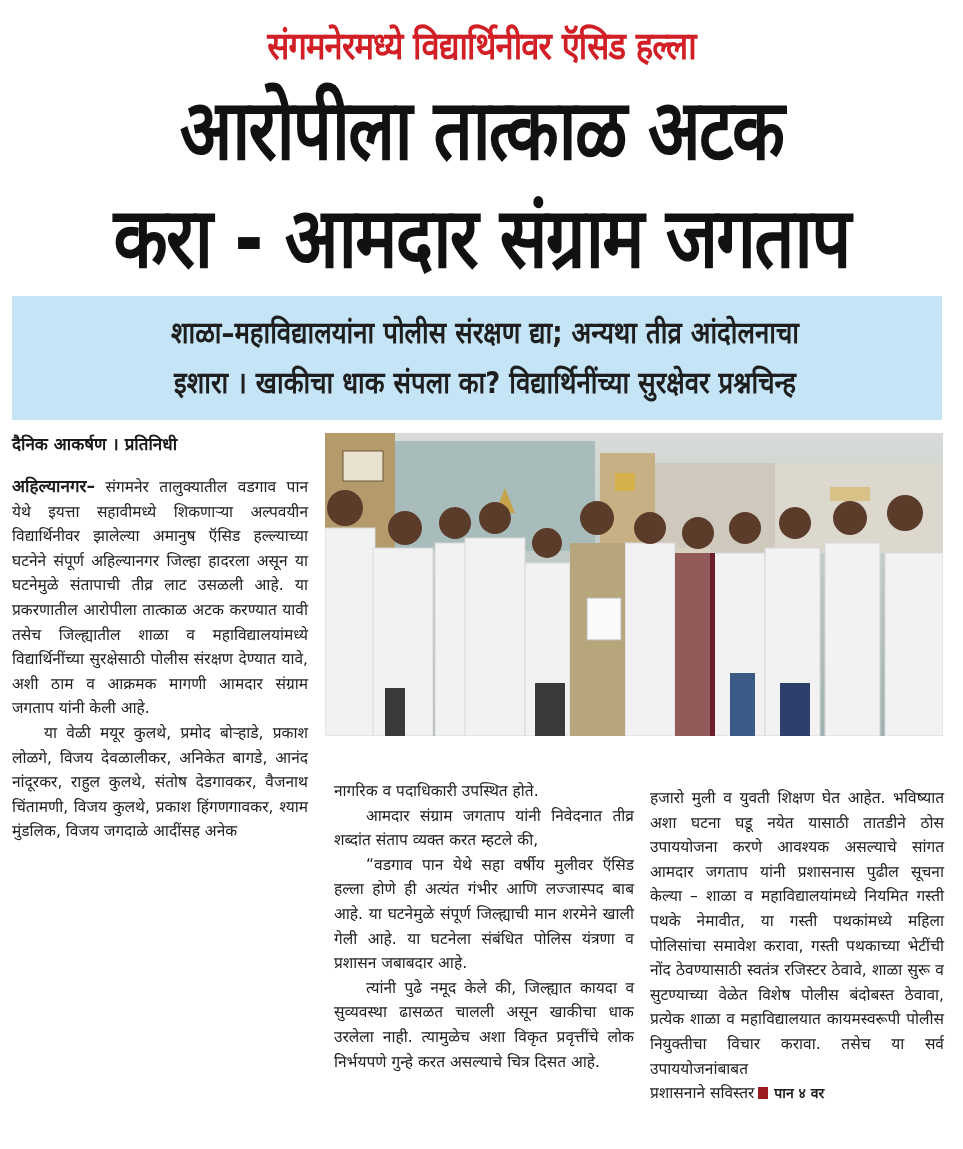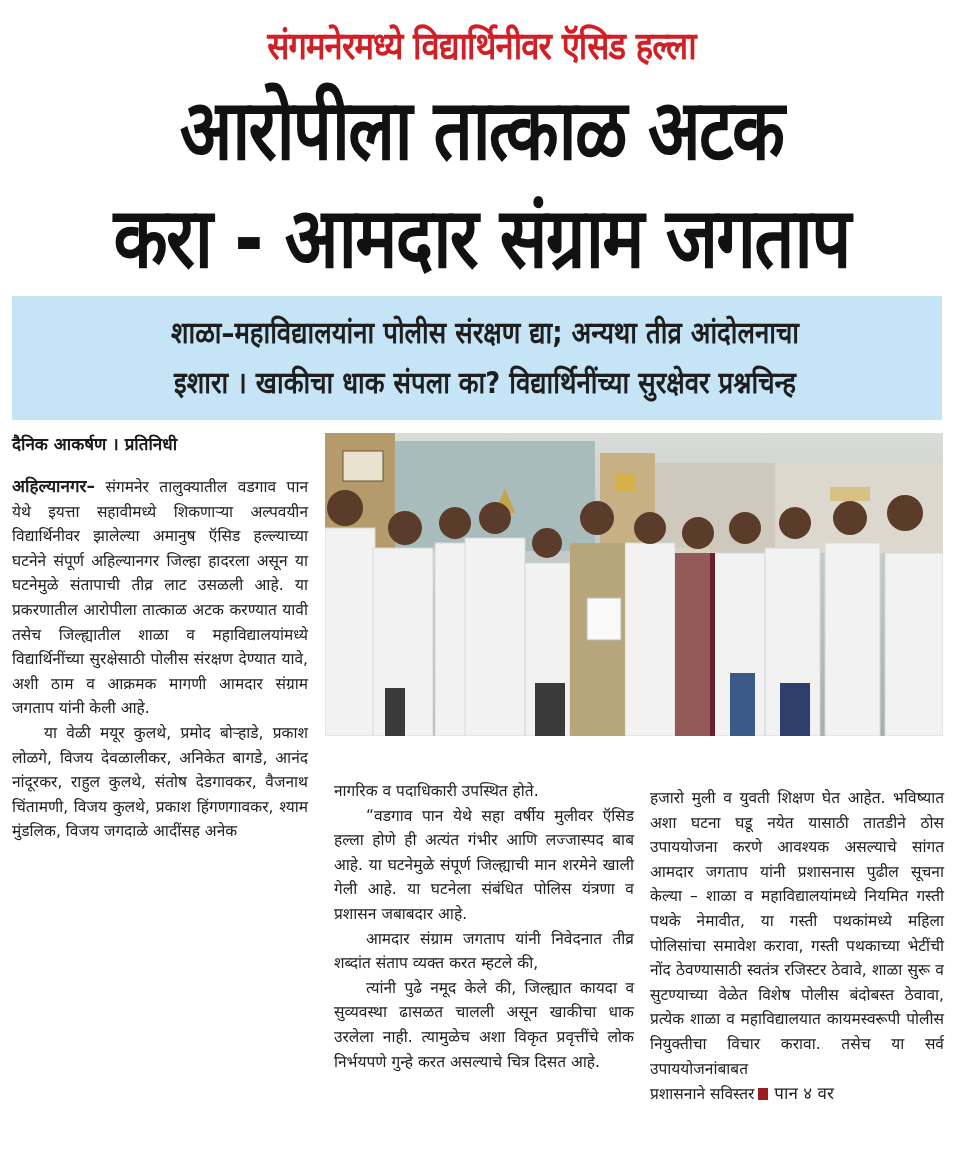--- a/index.html
+++ b/index.html
@@ -22,21 +22,21 @@
   .col { position: absolute; font-size: 15.5px; line-height: 24.6px; text-align: justify;
          color: #1e1e1e; }
   .col p { margin: 0; }
   .col p.indent { text-indent: 32px; }
   .col1 { left: 12px; top: 474px; width: 296px; }
   .col2 { left: 334px; top: 747px; width: 300px; margin-top: 32px; }
   .col3 { left: 650px; top: 747px; width: 294px; margin-top: 39px; }
   .dateline { font-weight: bold; font-size: 17px; }
   .photo { position: absolute; left: 325px; top: 433px; width: 618px; height: 303px;
            overflow: hidden; background: #8da3a3; }
-  .jump { font-weight: normal; font-size: 17px; }
+  .jump { font-weight: bold; font-size: 14px; }
   .jump-marker { display: inline-block; width: 10px; height: 12px; background: #9b1b1f;
                  margin: 0 6px 0 4px; vertical-align: -1px; }
 </style>
 </head>
 <body>
 
 <div class="kicker">संगमनेरमध्ये विद्यार्थिनीवर ऍसिड हल्ला</div>
 
 <div class="headline l1">आरोपीला तात्काळ अटक</div>
 <div class="headline l2">करा - आमदार संग्राम जगताप</div>
@@ -105,21 +105,21 @@
       <rect x="60" y="255" width="20" height="48"></rect>
         <rect x="210" y="250" width="30" height="53"></rect>
       <rect x="405" y="240" width="25" height="63" fill="#3c5a86"></rect>
         <rect x="455" y="250" width="30" height="53" fill="#2d3f6a"></rect>
     </g>
   </svg>
 </div>
 
 <div class="col col2">
   <p>नागरिक व पदाधिकारी उपस्थित होते.</p>
+  <p class="indent">आमदार संग्राम जगताप यांनी निवेदनात तीव्र शब्दांत संताप व्यक्त करत म्हटले की,</p>
   <p class="indent">“वडगाव पान येथे सहा वर्षीय मुलीवर ऍसिड हल्ला होणे ही अत्यंत गंभीर आणि लज्जास्पद बाब आहे. या घटनेमुळे संपूर्ण जिल्ह्याची मान शरमेने खाली गेली आहे. या घटनेला संबंधित पोलिस यंत्रणा व प्रशासन जबाबदार आहे.</p>
-  <p class="indent">आमदार संग्राम जगताप यांनी निवेदनात तीव्र शब्दांत संताप व्यक्त करत म्हटले की,</p>
   <p class="indent">त्यांनी पुढे नमूद केले की, जिल्ह्यात कायदा व सुव्यवस्था ढासळत चालली असून खाकीचा धाक उरलेला नाही. त्यामुळेच अशा विकृत प्रवृत्तींचे लोक निर्भयपणे गुन्हे करत असल्याचे चित्र दिसत आहे.</p>
 </div>
 
 <div class="col col3">
   <p>हजारो मुली व युवती शिक्षण घेत आहेत. भविष्यात अशा घटना घडू नयेत यासाठी तातडीने ठोस उपाययोजना करणे आवश्यक असल्याचे सांगत आमदार जगताप यांनी प्रशासनास पुढील सूचना केल्या – शाळा व महाविद्यालयांमध्ये नियमित गस्ती पथके नेमावीत, या गस्ती पथकांमध्ये महिला पोलिसांचा समावेश करावा, गस्ती पथकाच्या भेटींची नोंद ठेवण्यासाठी स्वतंत्र रजिस्टर ठेवावे, शाळा सुरू व सुटण्याच्या वेळेत विशेष पोलीस बंदोबस्त ठेवावा, प्रत्येक शाळा व महाविद्यालयात कायमस्वरूपी पोलीस नियुक्तीचा विचार करावा. तसेच या सर्व उपाययोजनांबाबत</p>
   <p><span>प्रशासनाने सविस्तर</span><span class="jump-marker"></span><span class="jump">पान ४ वर</span></p>
 </div>
 
 </body></html>

